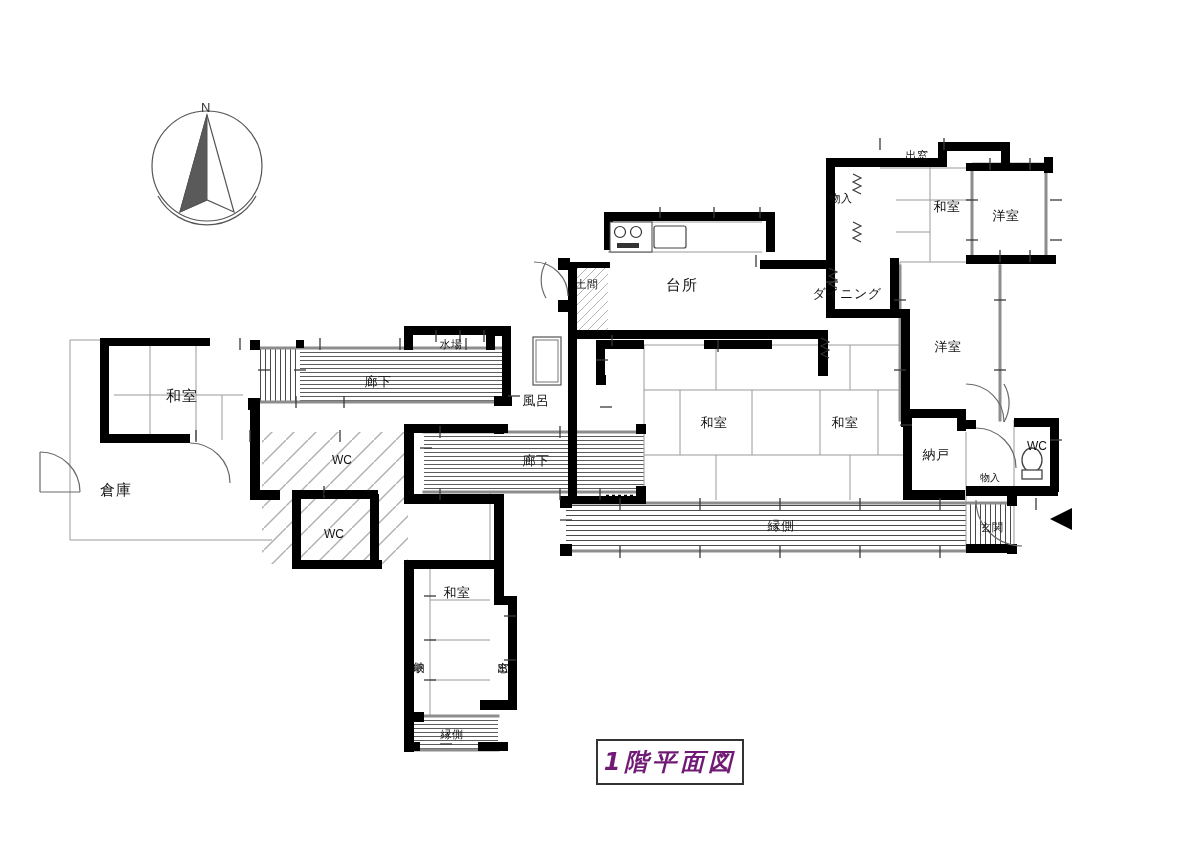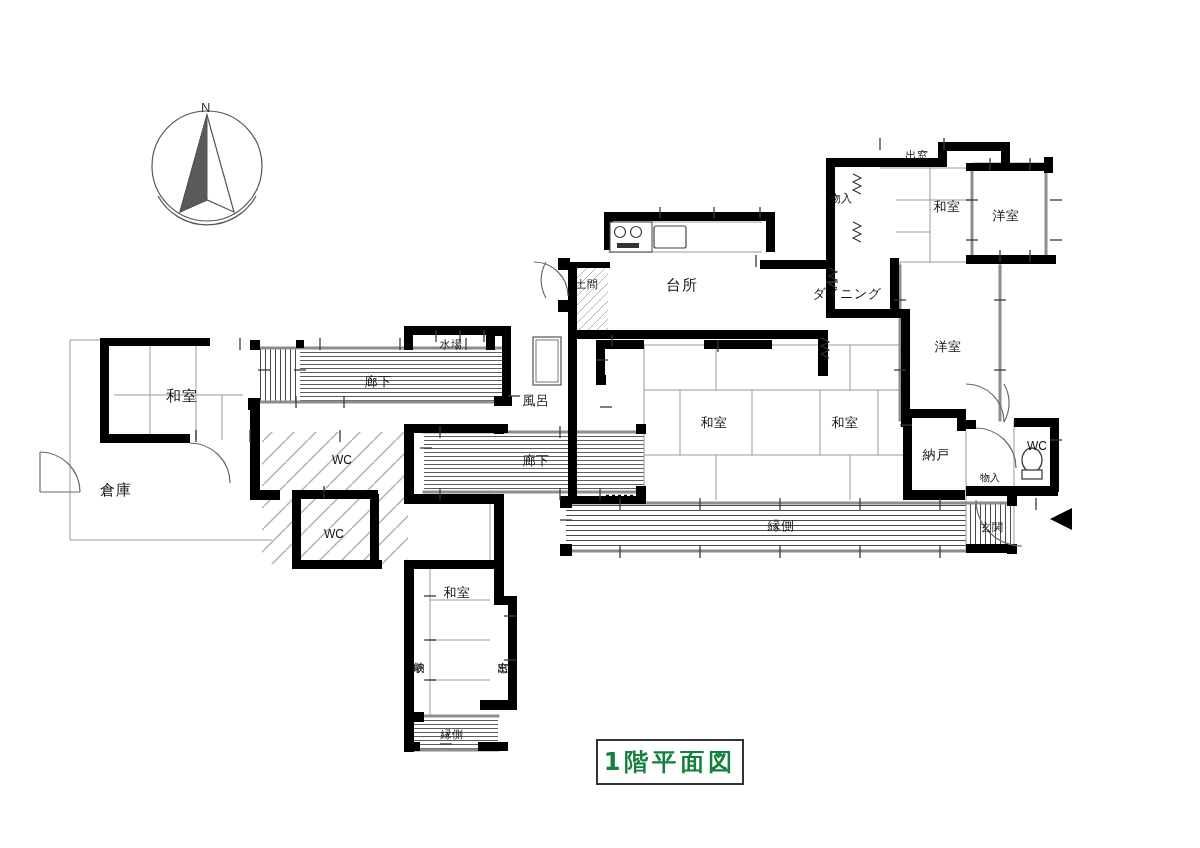--- a/index.html
+++ b/index.html
@@ -10,22 +10,22 @@
   .lbl{font-family:"DejaVu Sans","Liberation Sans",sans-serif;fill:#111;
        text-anchor:middle;dominant-baseline:middle;}
   .lbl-lg{font-size:15px;letter-spacing:1px;}
   .lbl-md{font-size:13px;letter-spacing:.5px;}
   .lbl-sm{font-size:11px;letter-spacing:.5px;}
   .lbl-xs{font-size:10px;}
   .lbl-wc{font-size:12px;font-family:"Liberation Sans",sans-serif;letter-spacing:0;}
   .vert{writing-mode:vertical-rl;}
   .titlebox{position:absolute;border:2px solid #333;background:#fff;
             display:flex;align-items:center;justify-content:center;}
-  .titletxt{font-size:24px;letter-spacing:4px;font-weight:600;color:#15803d;
-            font-family:"DejaVu Sans","Liberation Sans",sans-serif;}
+  .titletxt{font-size:24px;letter-spacing:4px;font-weight:600;color:#701a75;
+            font-family:"DejaVu Sans","Liberation Sans",sans-serif;font-style:italic;}
   .nlabel{position:absolute;font-size:13px;color:#333;
           font-family:"Liberation Sans",sans-serif;}
 </style>
 </head>
 <body>
 
 <div id="stage">
 
   <svg width="1200" height="848" viewBox="0 0 1200 848">
     <defs>

